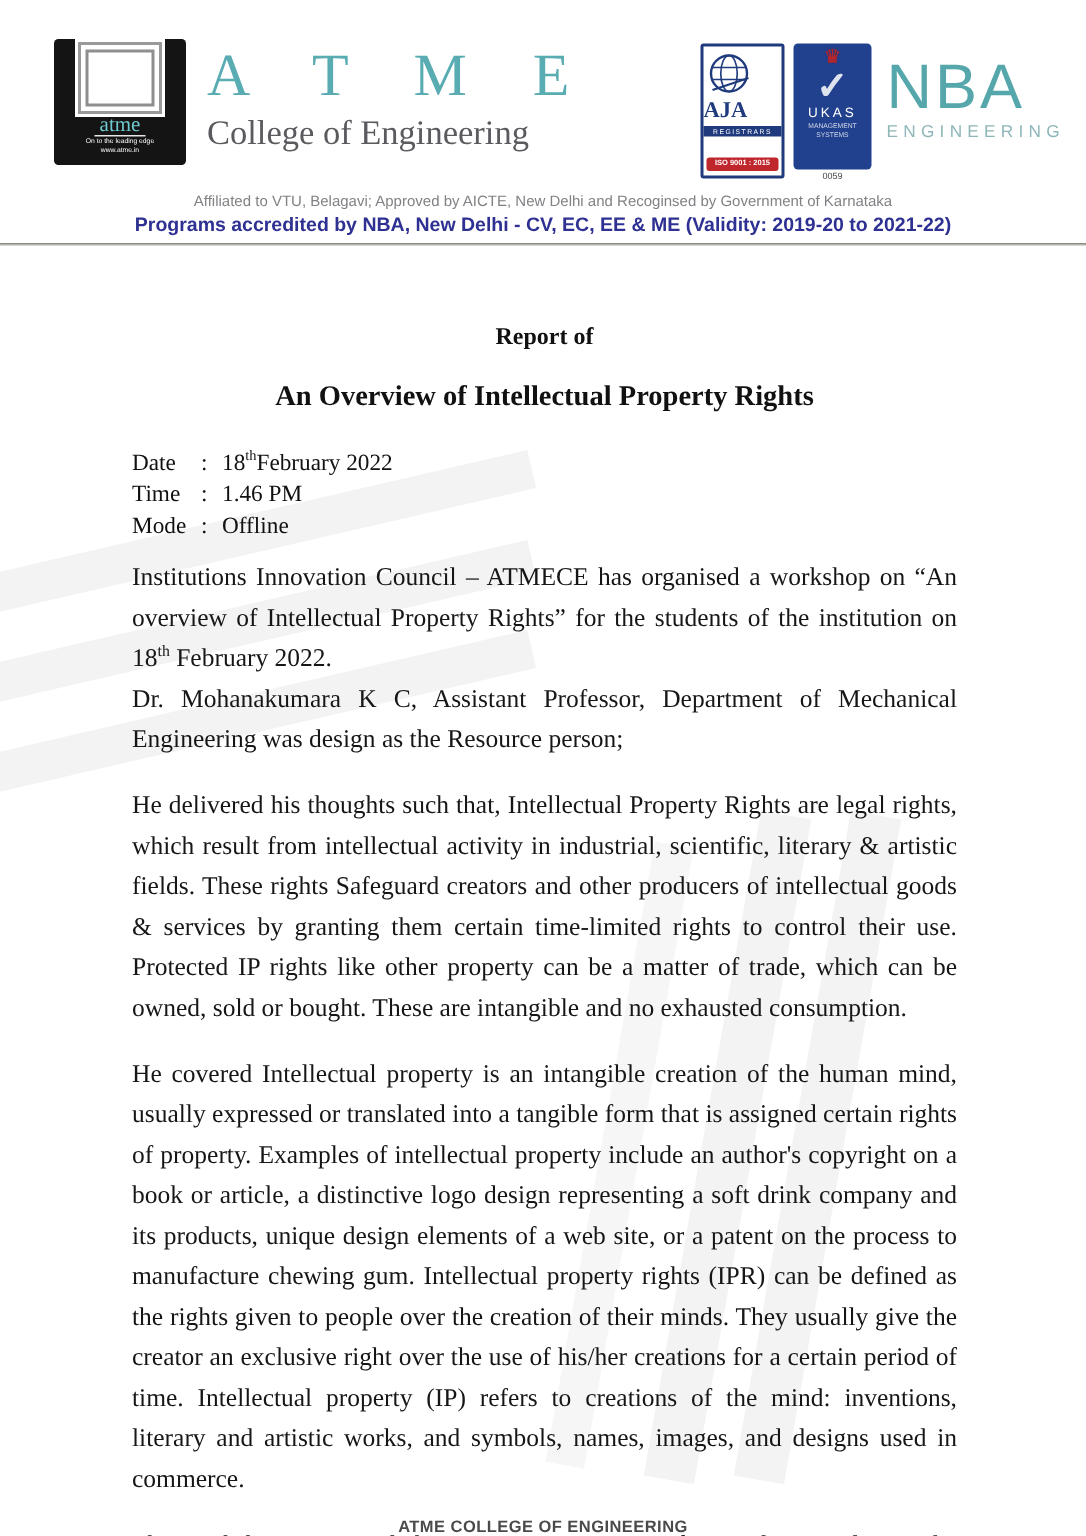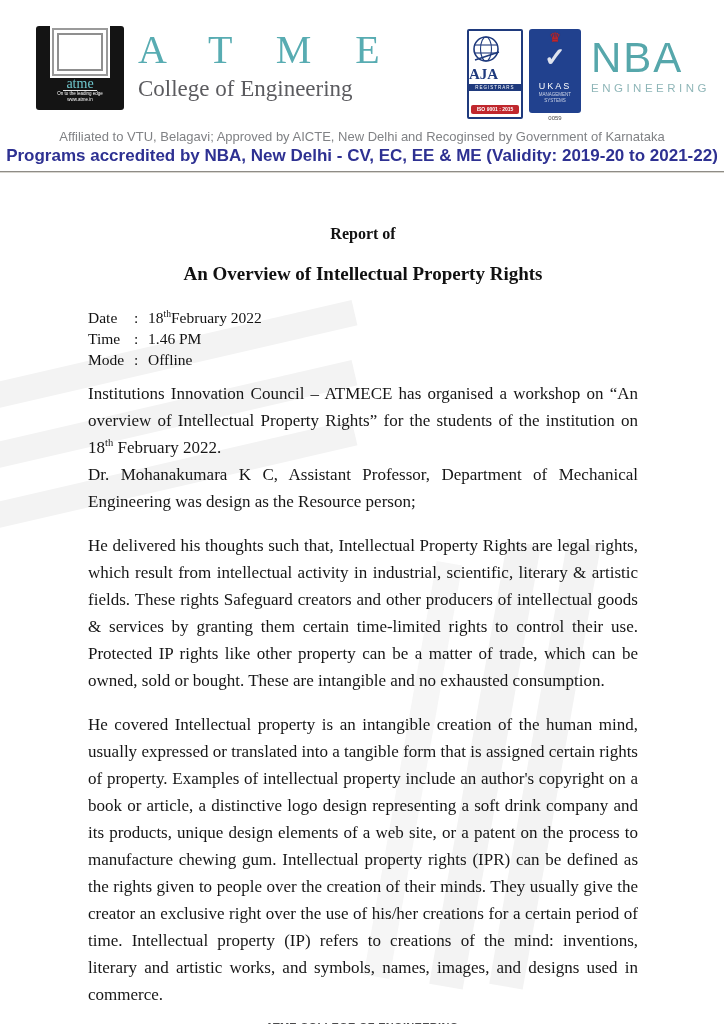--- a/index.html
+++ b/index.html
@@ -48,29 +48,29 @@
   .aja-name { color:#1f3a7d; font-size:15px; font-weight:bold; line-height:16px; font-family:"Liberation Serif", serif; }
   .aja-sub { background:#1f3a7d; color:#fff; font-size:4.5px; letter-spacing:1px; line-height:7px; width:100%; text-align:center; margin-top:2px; }
   .aja-iso { position:absolute; bottom:3px; left:2px; right:2px; background:#c0272d; color:#fff; font-size:5px; font-weight:bold; line-height:9px; text-align:center; border-radius:2px; }
   .ukas-wrap { margin-left:6px; display:flex; flex-direction:column; align-items:center; }
   .ukas-badge {
     width:52px; height:84px; background:#21418e; border-radius:3px;
     display:flex; flex-direction:column; align-items:center; font-family:"Liberation Sans", sans-serif;
   }
   .ukas-crown { color:#c0272d; font-size:13px; line-height:14px; margin-top:2px; text-shadow:0 0 1px #7a1a1f; }
   .ukas-check { color:#dfe3ee; font-size:26px; line-height:24px; font-weight:bold; }
-  .ukas-name { color:#fff; font-size:9px; letter-spacing:2px; line-height:11px; margin-top:12px; }
+  .ukas-name { color:#fff; font-size:9px; letter-spacing:2px; line-height:11px; margin-top:1px; }
   .ukas-sub { color:#cdd4e6; font-size:4.5px; line-height:5.5px; text-align:center; }
   .ukas-number { color:#4a4a4a; font-size:6px; font-family:"Liberation Sans", sans-serif; margin-top:2px; }
   .nba-badge { margin-left:10px; padding-top:8px; font-family:"Liberation Sans", sans-serif; }
   .nba-name { color:#56a7ab; font-size:42px; line-height:42px; letter-spacing:2px; }
   .nba-sub { color:#8fb6b8; font-size:11.5px; letter-spacing:3.5px; line-height:14px; margin-top:2px; }
 
-  .affiliation { text-align:center; color:#808285; font-size:13px; font-family:"Liberation Sans", sans-serif; margin-top:8px; }
-  .accreditation { text-align:center; color:#2e3192; font-size:17px; font-weight:bold; font-family:"Liberation Sans", sans-serif; margin-top:2px; }
+  .affiliation { text-align:center; color:#808285; font-size:10px; font-family:"Liberation Sans", sans-serif; margin-top:8px; }
+  .accreditation { text-align:center; color:#2e3192; font-size:13px; font-weight:bold; font-family:"Liberation Sans", sans-serif; margin-top:2px; }
   .rule { margin-top:5px; height:2px; background:#8e8c86; border-bottom:1px solid #d8d6d0; }
 
   
   .doc { padding:52px 86px 0 88px; }
   .report-of { text-align:center; font-size:16px; font-weight:bold; color:#111; }
   .doc-title { text-align:center; font-size:19px; font-weight:bold; color:#111; margin-top:20px; }
   .meta { margin-top:22px; font-size:15.5px; line-height:21px; color:#111; }
   .meta-row { display:flex; }
   .meta-label { width:46px; }
   .meta-colon { width:14px; }

